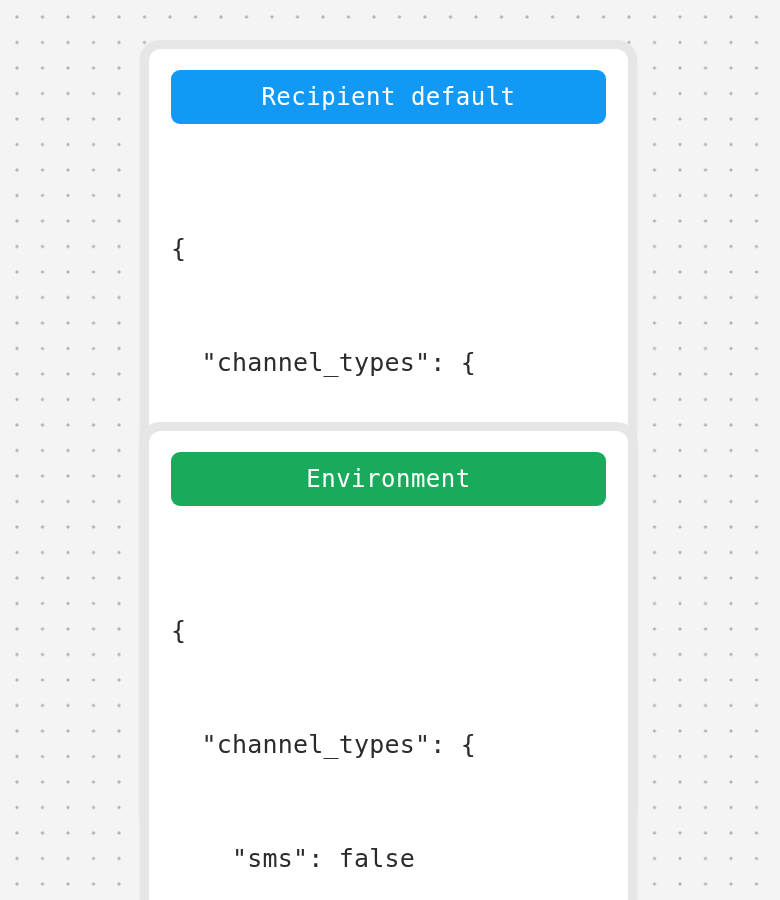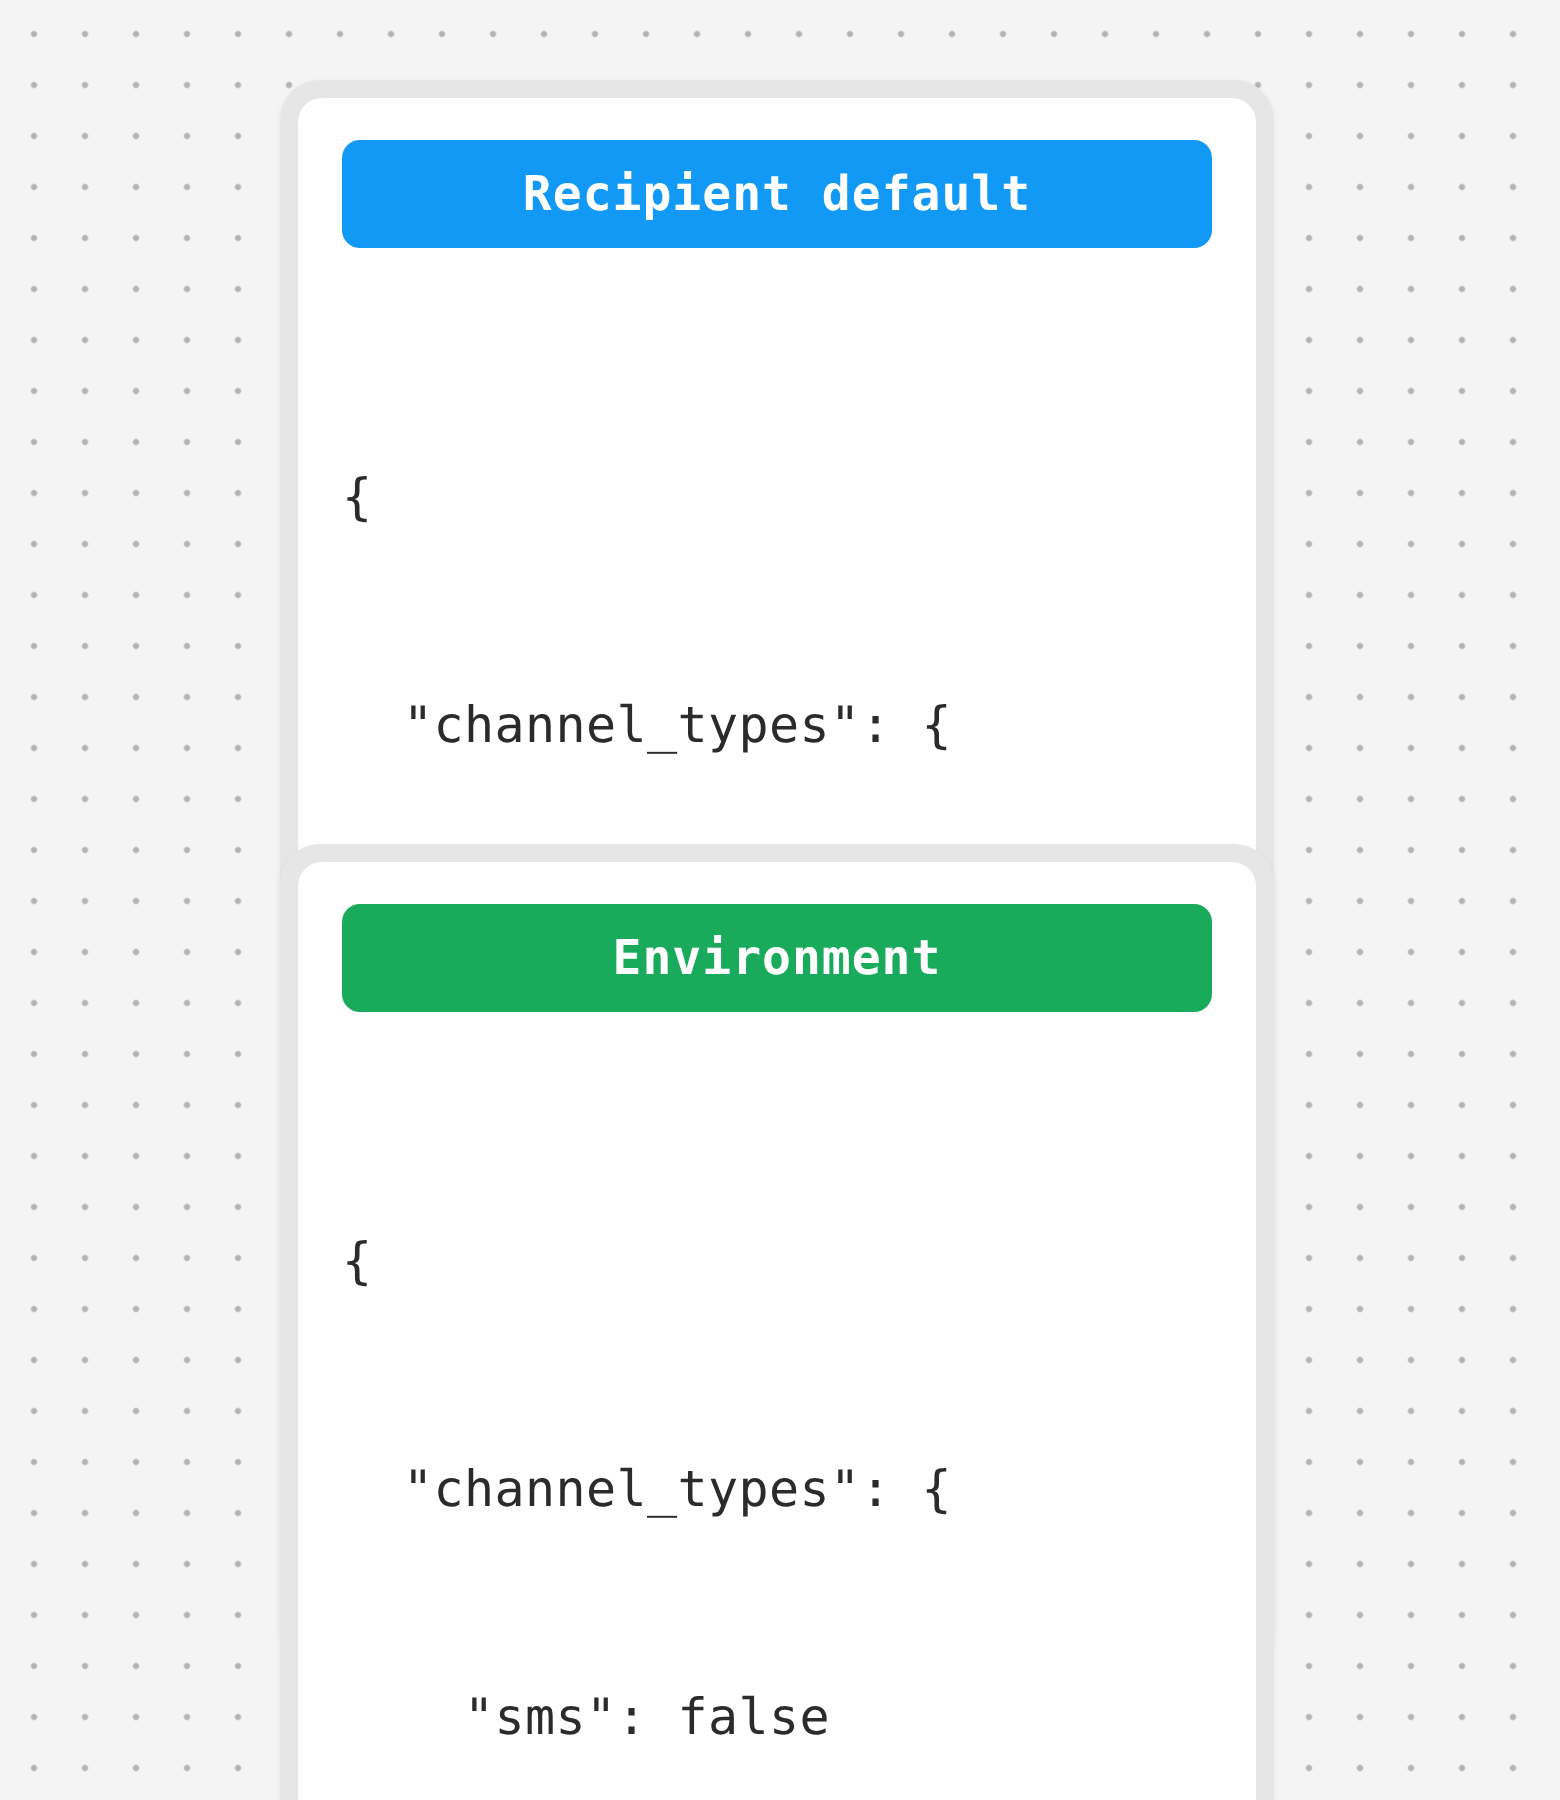--- a/index.html
+++ b/index.html
@@ -45,21 +45,20 @@
     display: flex;
     align-items: center;
     justify-content: center;
     margin-bottom: 30px;
   }
   .badge-label {
     color: #ffffff;
     font-size: 24px;
     letter-spacing: 0.5px;
     white-space: pre;
-    font-weight: bold;
   }
 
   .code-block {
     font-size: 25px;
     line-height: 38px;
     color: #2b2b2b;
     white-space: pre;
     letter-spacing: 0.2px;
   }
   .code-line { white-space: pre; }

